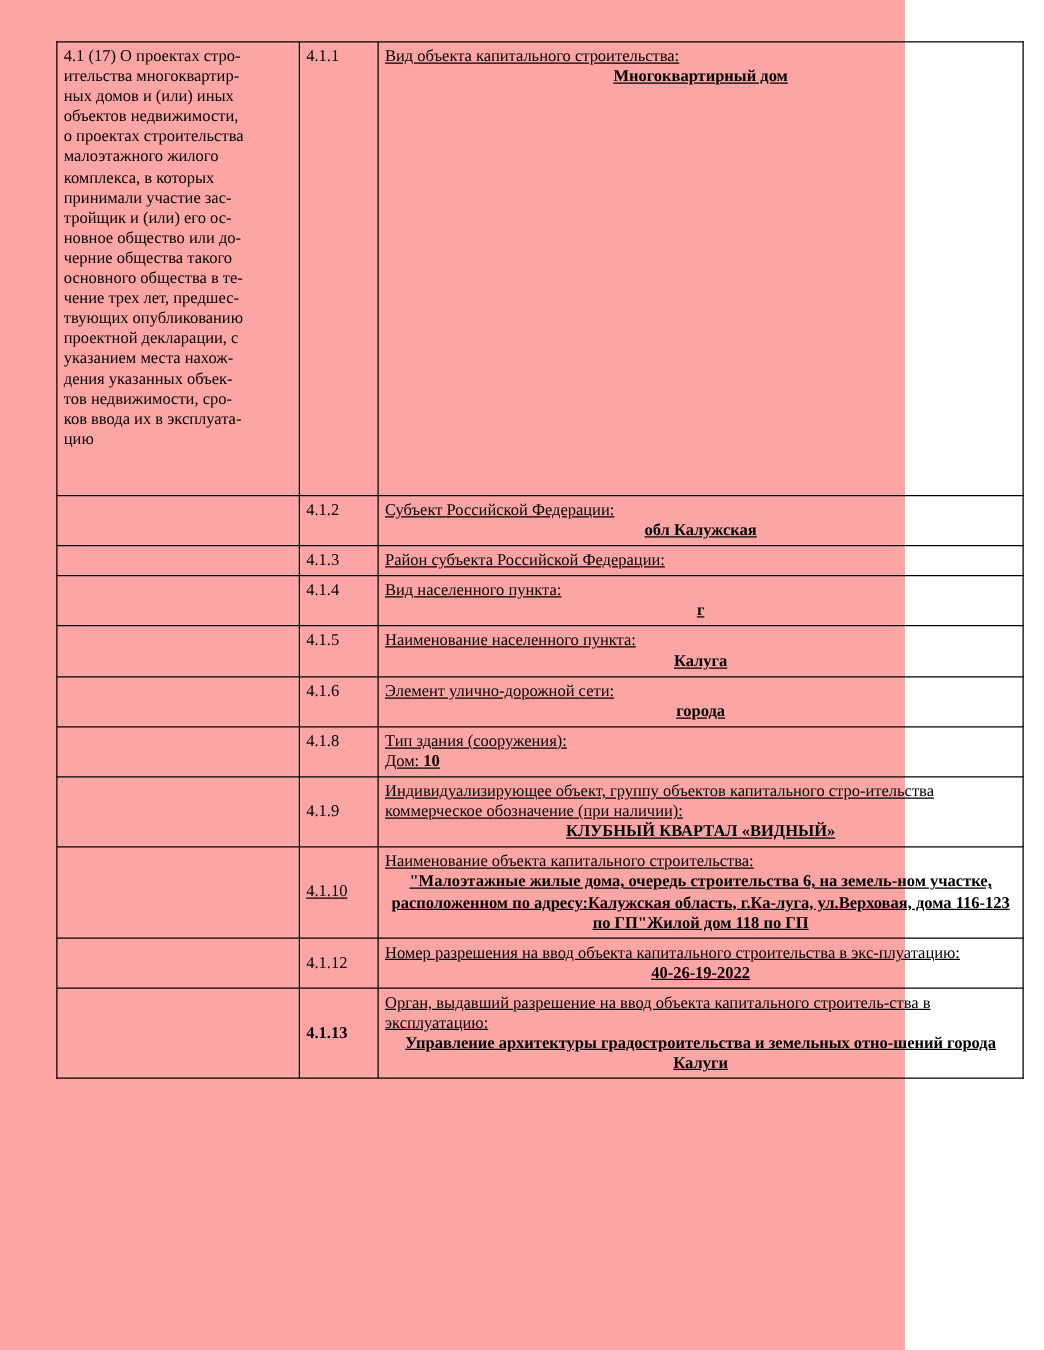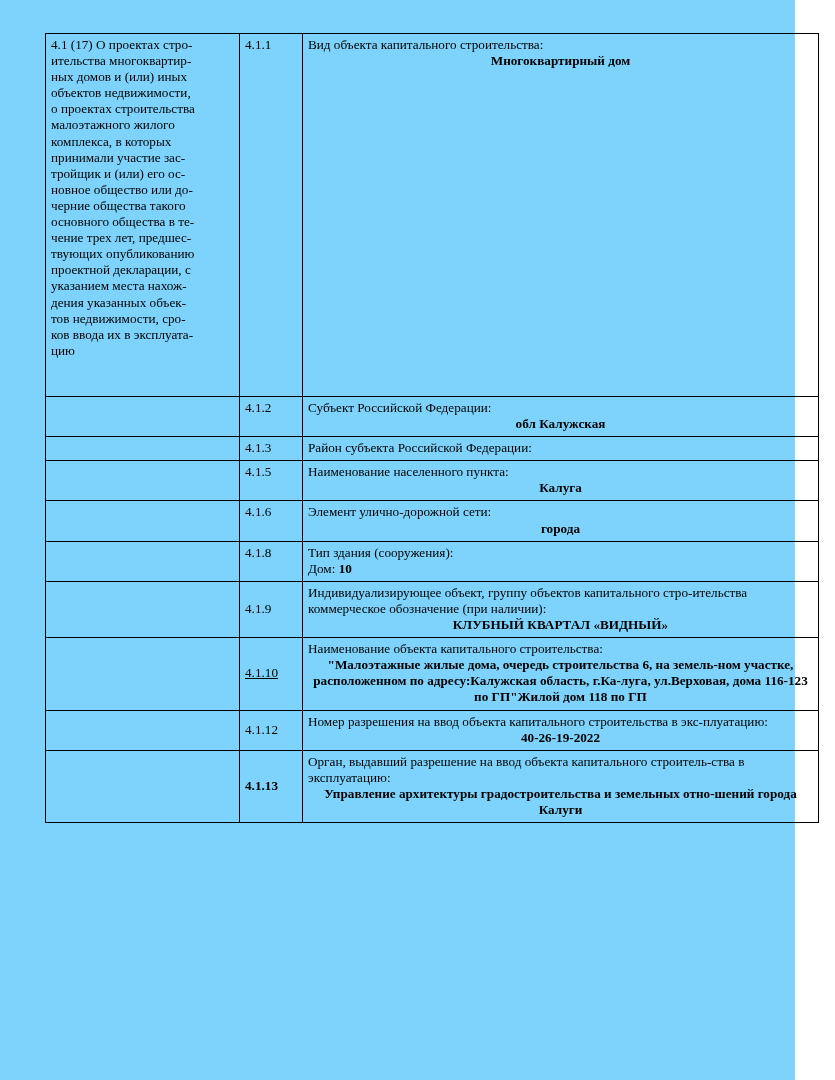--- a/index.html
+++ b/index.html
@@ -8,25 +8,25 @@
     background: #ffffff;
   }
   body {
     width: 835px;
     min-height: 1080px;
     font-family: "Liberation Serif", serif;
     color: #000000;
   }
   .page {
     position: relative;
-    width: 795px;
+    width: 724px;
     min-height: 1080px;
     box-sizing: border-box;
     padding: 33px 48px 0 45px;
-    background: #7dd3fc;
+    background: #fca5a5;
   }
   table.doc-table {
     width: 744px;
     border-collapse: collapse;
     table-layout: fixed;
   }
   table.doc-table td {
     border: 1px solid #000000;
     vertical-align: top;
     padding: 3px 5px 4px 5px;
@@ -42,20 +42,21 @@
   }
   td.c-num {
     width: 52px;
     text-align: left;
     vertical-align: middle;
     padding-left: 6px;
     white-space: nowrap;
   }
   td.c-body {
     width: 505px;
+    text-decoration: underline;
   }
   .lbl {
     display: block;
     font-weight: normal;
   }
   .val {
     display: block;
     font-weight: bold;
     text-align: center;
   }
@@ -113,20 +114,28 @@
       </tr>
 
       <tr>
         <td class="c-left"></td>
         <td class="c-num">4.1.3</td>
         <td class="c-body">
           <span class="lbl">Район субъекта Российской Федерации:</span>
         </td>
       </tr>
 
+      <tr>
+        <td class="c-left"></td>
+        <td class="c-num">4.1.4</td>
+        <td class="c-body">
+          <span class="lbl">Вид населенного пункта:</span>
+          <span class="val">г</span>
+        </td>
+      </tr>
 
       <tr>
         <td class="c-left"></td>
         <td class="c-num">4.1.5</td>
         <td class="c-body">
           <span class="lbl">Наименование населенного пункта:</span>
           <span class="val">Калуга</span>
         </td>
       </tr>
 

